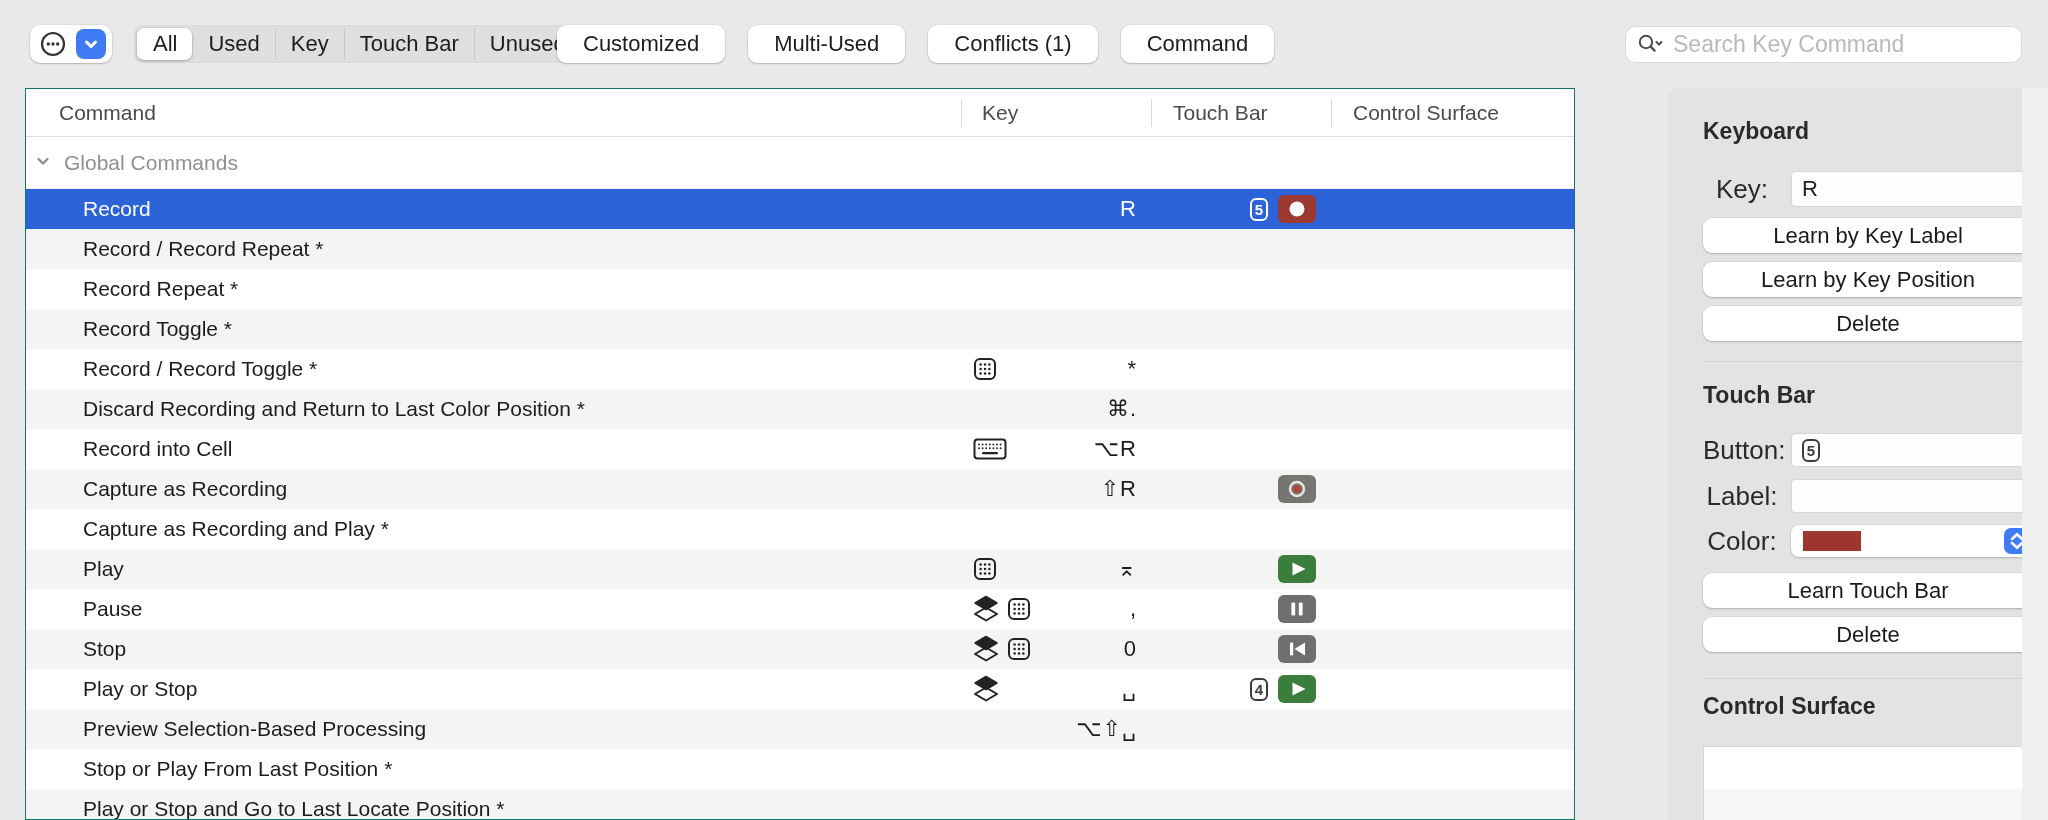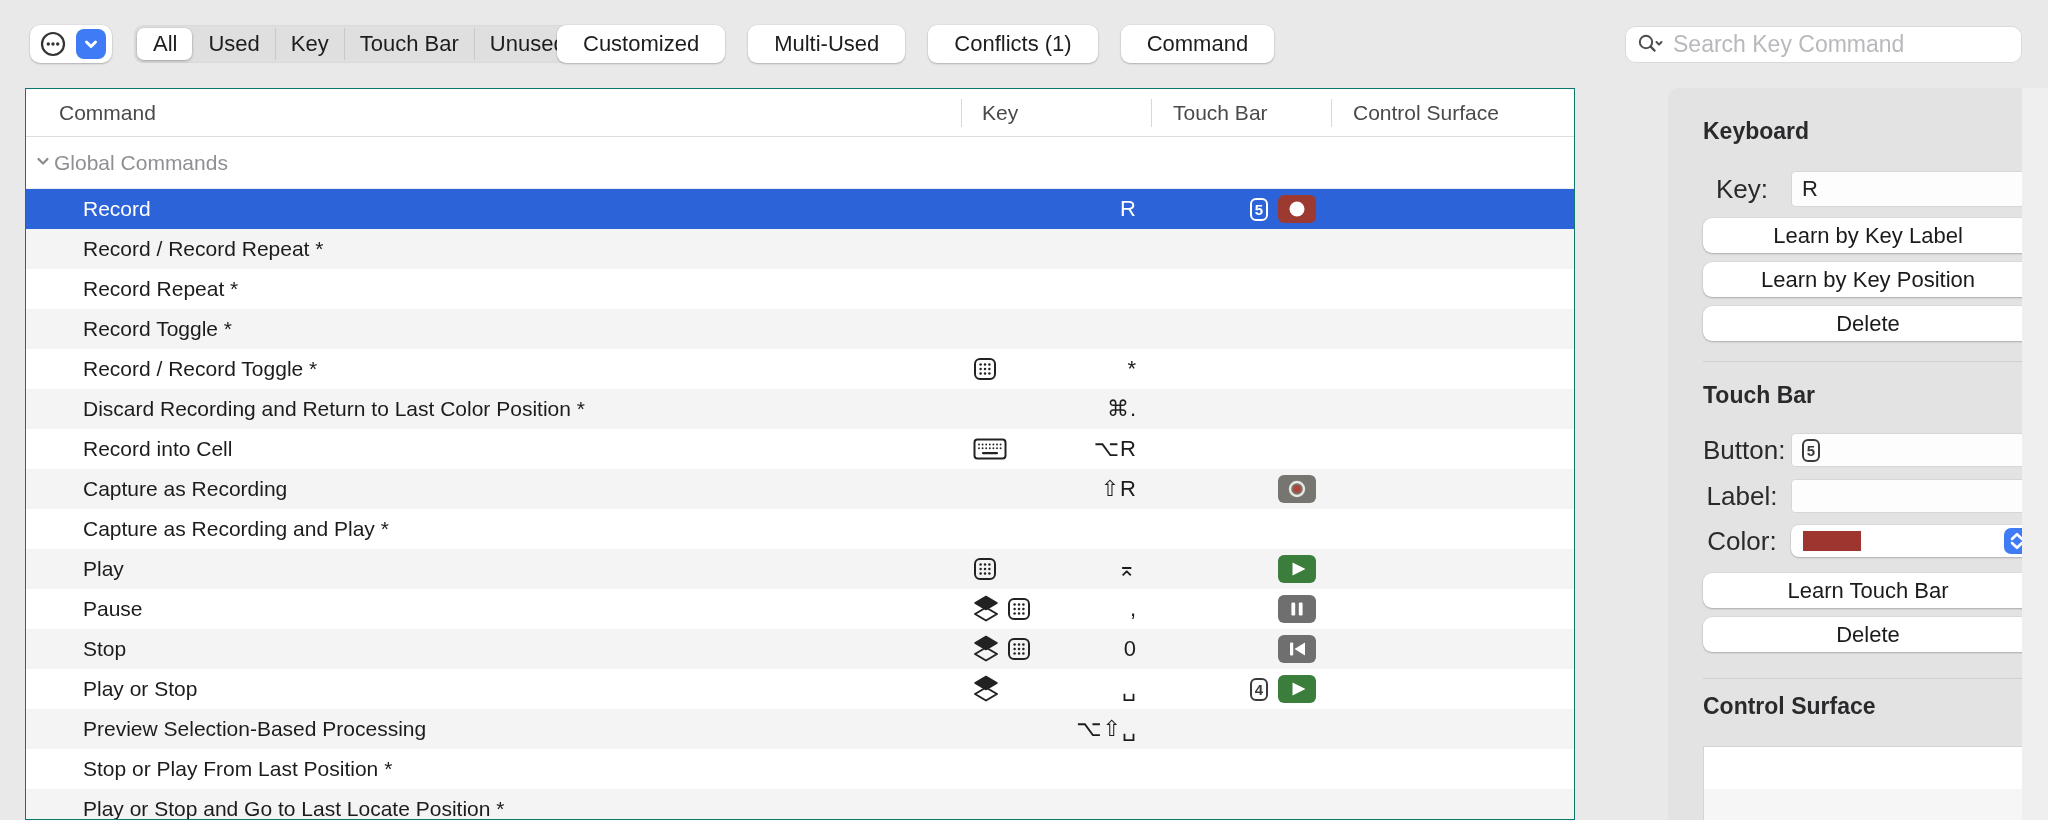--- a/index.html
+++ b/index.html
@@ -66,21 +66,21 @@
   }
   .thead { position:relative; height:48px; display:flex; align-items:center; border-bottom:1px solid #dedede; }
   .th { font-size:21px; color:#4a4a4a; }
   .th-command { width:935px; padding-left:33px; }
   .th-key { width:190px; padding-left:21px; }
   .th-touchbar { width:180px; padding-left:22px; }
   .th-cs { flex:1; padding-left:22px; }
   .th-sep { position:absolute; top:10px; width:1px; height:28px; background:#d9d9d9; }
 
   .group-row { height:52px; display:flex; align-items:center; padding-left:8px; border-bottom:1px solid #ececec; background:#fff; }
-  .group-row .glabel { font-size:21px; color:#8f8f94; margin-left:2px; }
+  .group-row .glabel { font-size:21px; color:#8f8f94; margin-left:12px; }
 
   .row { height:40px; display:flex; align-items:stretch; background:#fff; }
   .row.stripe { background:#f4f4f5; }
   .row.selected { background:var(--accent); }
   .cell-command { width:935px; display:flex; align-items:center; padding-left:57px; font-size:21px; color:#1c1c1e; white-space:nowrap; }
   .row.selected .cell-command { color:#fff; }
   .cell-key { width:190px; position:relative; display:flex; align-items:center; }
   .key-icons { position:absolute; left:12px; display:flex; align-items:center; gap:8px; }
   .key-text { margin-left:auto; padding-right:14px; font-size:22px; color:#1c1c1e; letter-spacing:1px; }
   .row.selected .key-text { color:#fff; }

